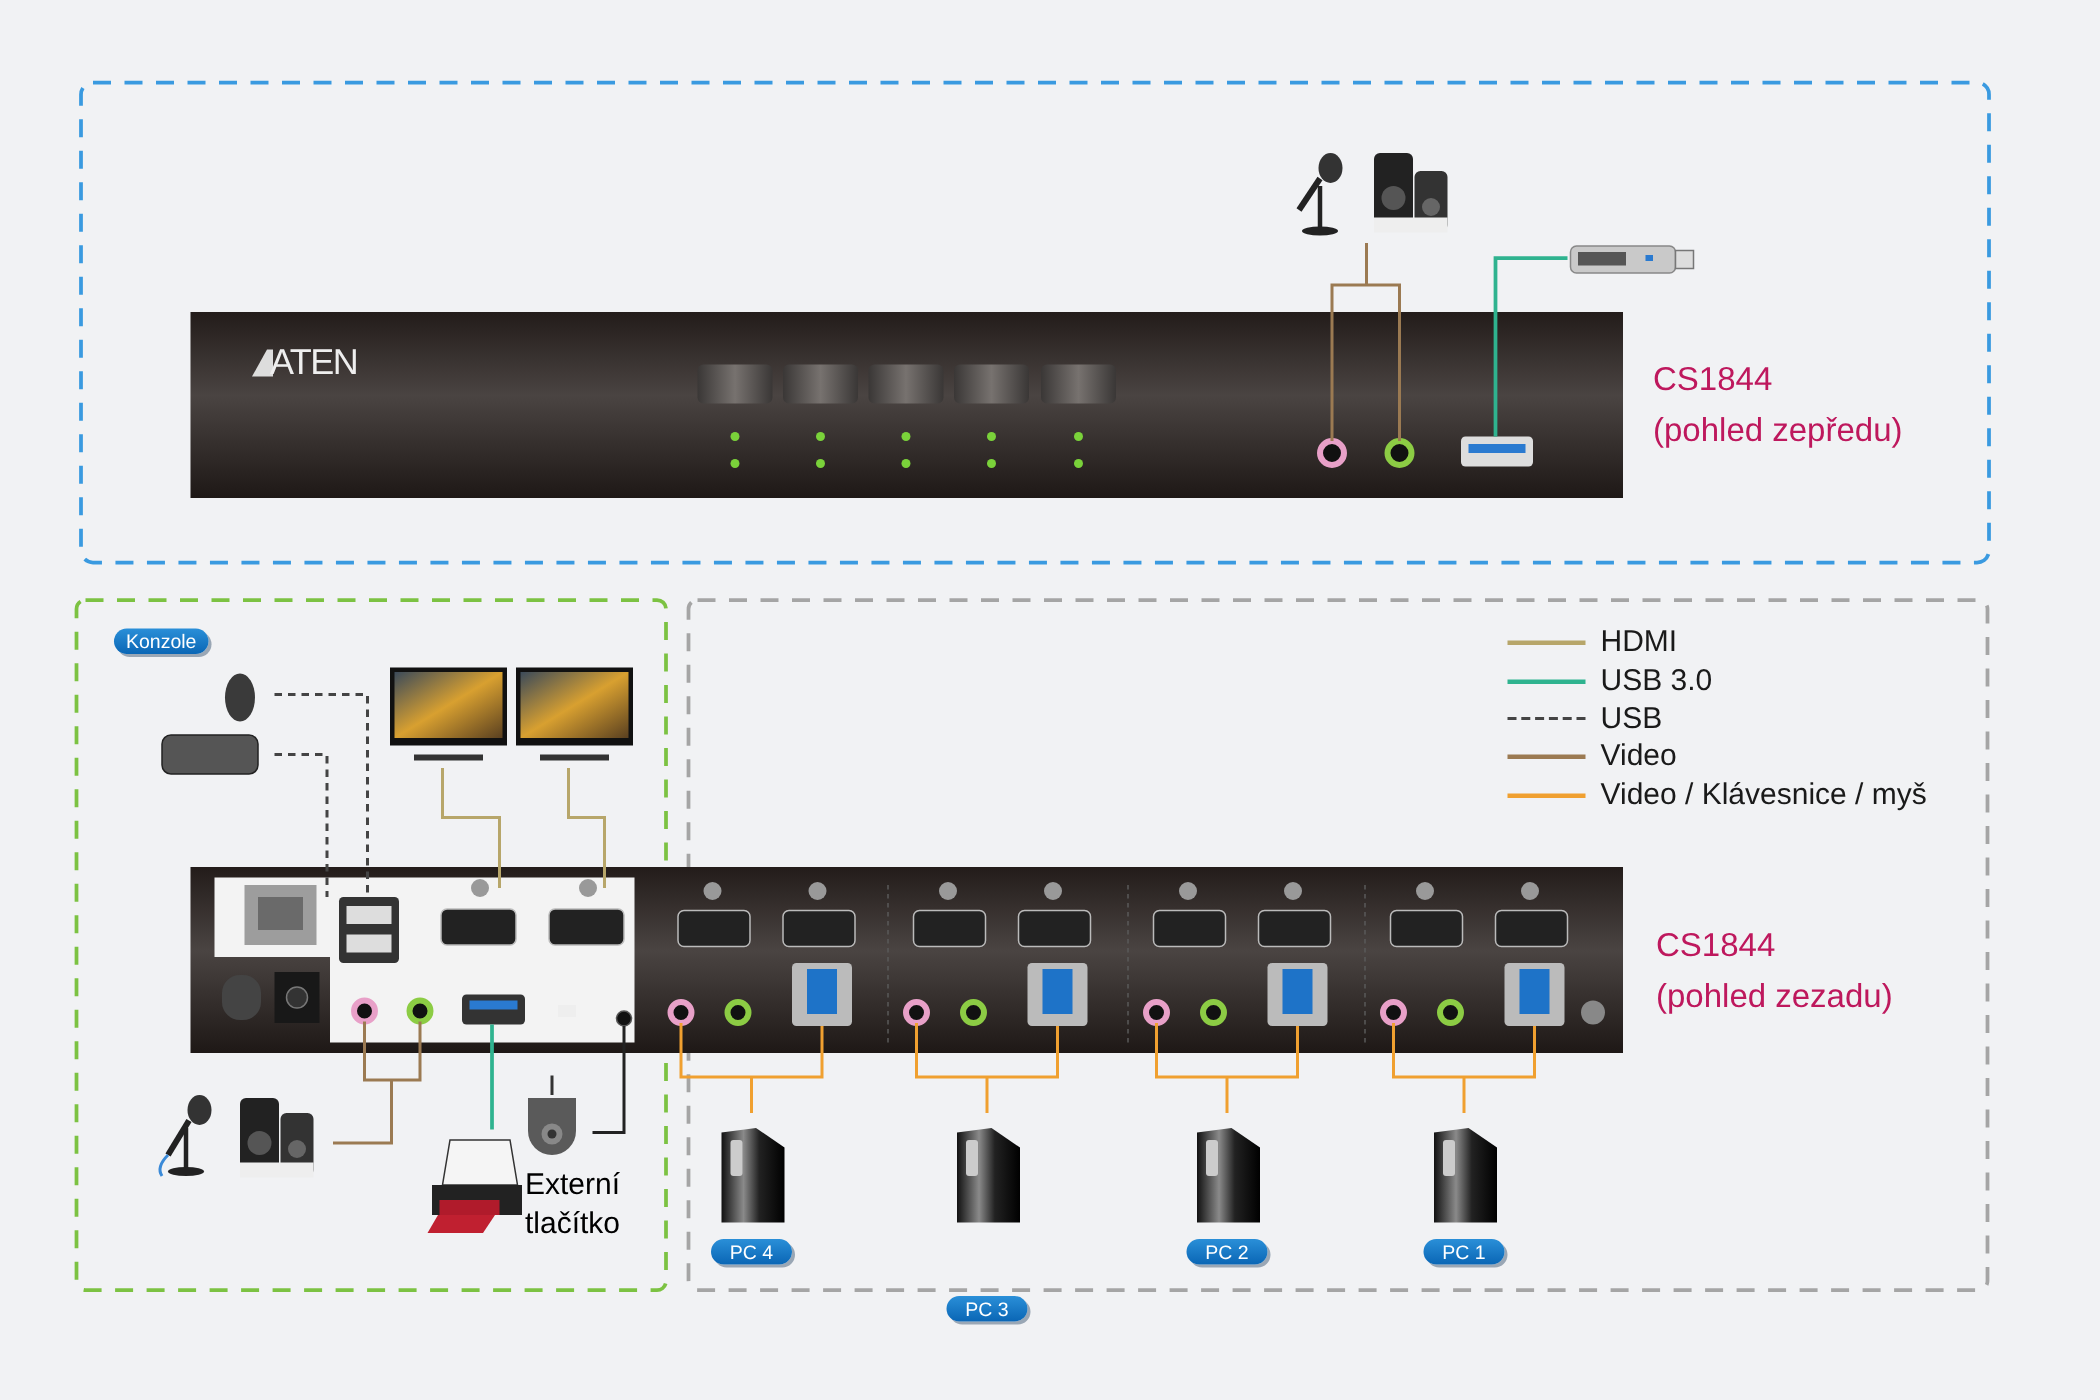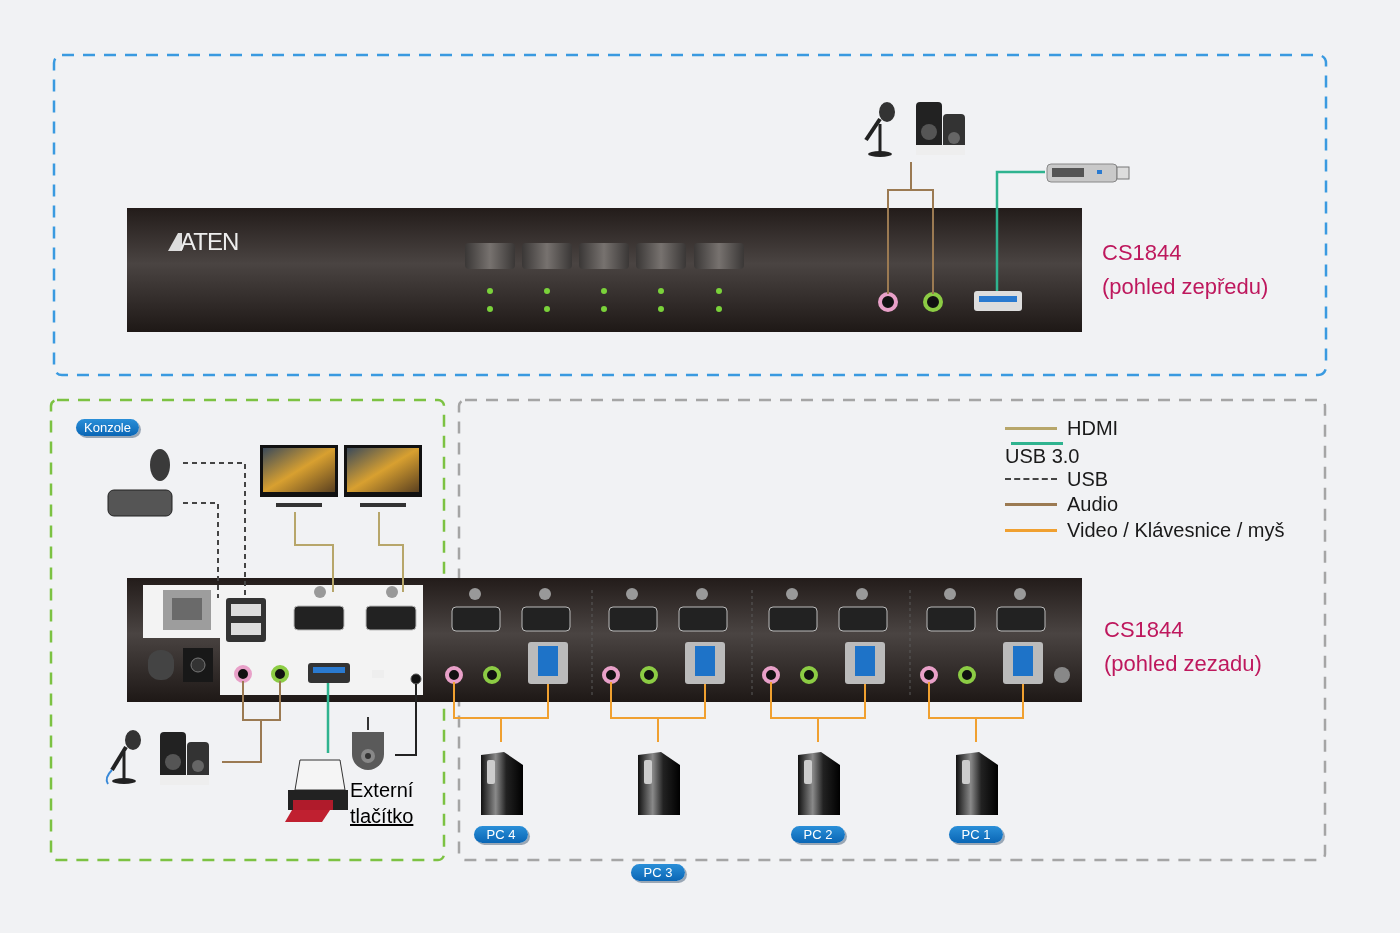--- a/index.html
+++ b/index.html
@@ -246,41 +246,41 @@
       <line x1="976" y1="718" x2="976" y2="742" stroke="#f0a030" stroke-width="2"></line>
       <polygon points="956,755 979,752 998,765 998,815 956,815" fill="url(#pcGrad)"></polygon>
       <rect x="962" y="760" width="8" height="24" rx="2" fill="#ccc"></rect>
       <circle cx="1062" cy="675" r="8" fill="#888"></circle>
     </g>
 </svg>
 
 <div class="pill" style="left:76px;top:419px;">Konzole</div>
 
 <div class="label ext-label" style="left:350px;top:777px;">Externí</div>
-<div class="label ext-label" style="left:350px;top:803px;text-decoration:underline;">tlačítko</div>
+<div class="label ext-label" style="left:350px;top:803px;">tlačítko</div>
 
 <div class="label devname" style="left:1104px;top:613px;">CS1844</div>
 <div class="label devname" style="left:1104px;top:647px;text-align:right;">(pohled zezadu)</div>
 
 <div>
   <div class="legend-item" style="top:416px;">
     <span class="legend-line" style="border-top-color:#b7a66a;"></span>
     <span>HDMI</span>
   </div>
-  <div class="legend-item" style="top:442px;flex-direction:column;">
+  <div class="legend-item" style="top:442px;">
     <span class="legend-line" style="border-top-color:#2fb38f;"></span>
     <span>USB 3.0</span>
   </div>
   <div class="legend-item" style="top:467px;">
     <span class="legend-line" style="border-top:2px dashed #444;"></span>
     <span>USB</span>
   </div>
   <div class="legend-item" style="top:492px;">
     <span class="legend-line" style="border-top-color:#9b7a52;"></span>
-    <span>Audio</span>
+    <span>Video</span>
   </div>
   <div class="legend-item" style="top:518px;">
     <span class="legend-line" style="border-top-color:#f0a030;"></span>
     <span>Video / Klávesnice / myš</span>
   </div>
 </div>
 
 <div id="pcLabels">
     <div class="pill" style="left: 474px; top: 826px; width: 38px;">PC 4</div>
     <div class="pill" style="left: 631px; top: 864px; width: 38px;">PC 3</div>

